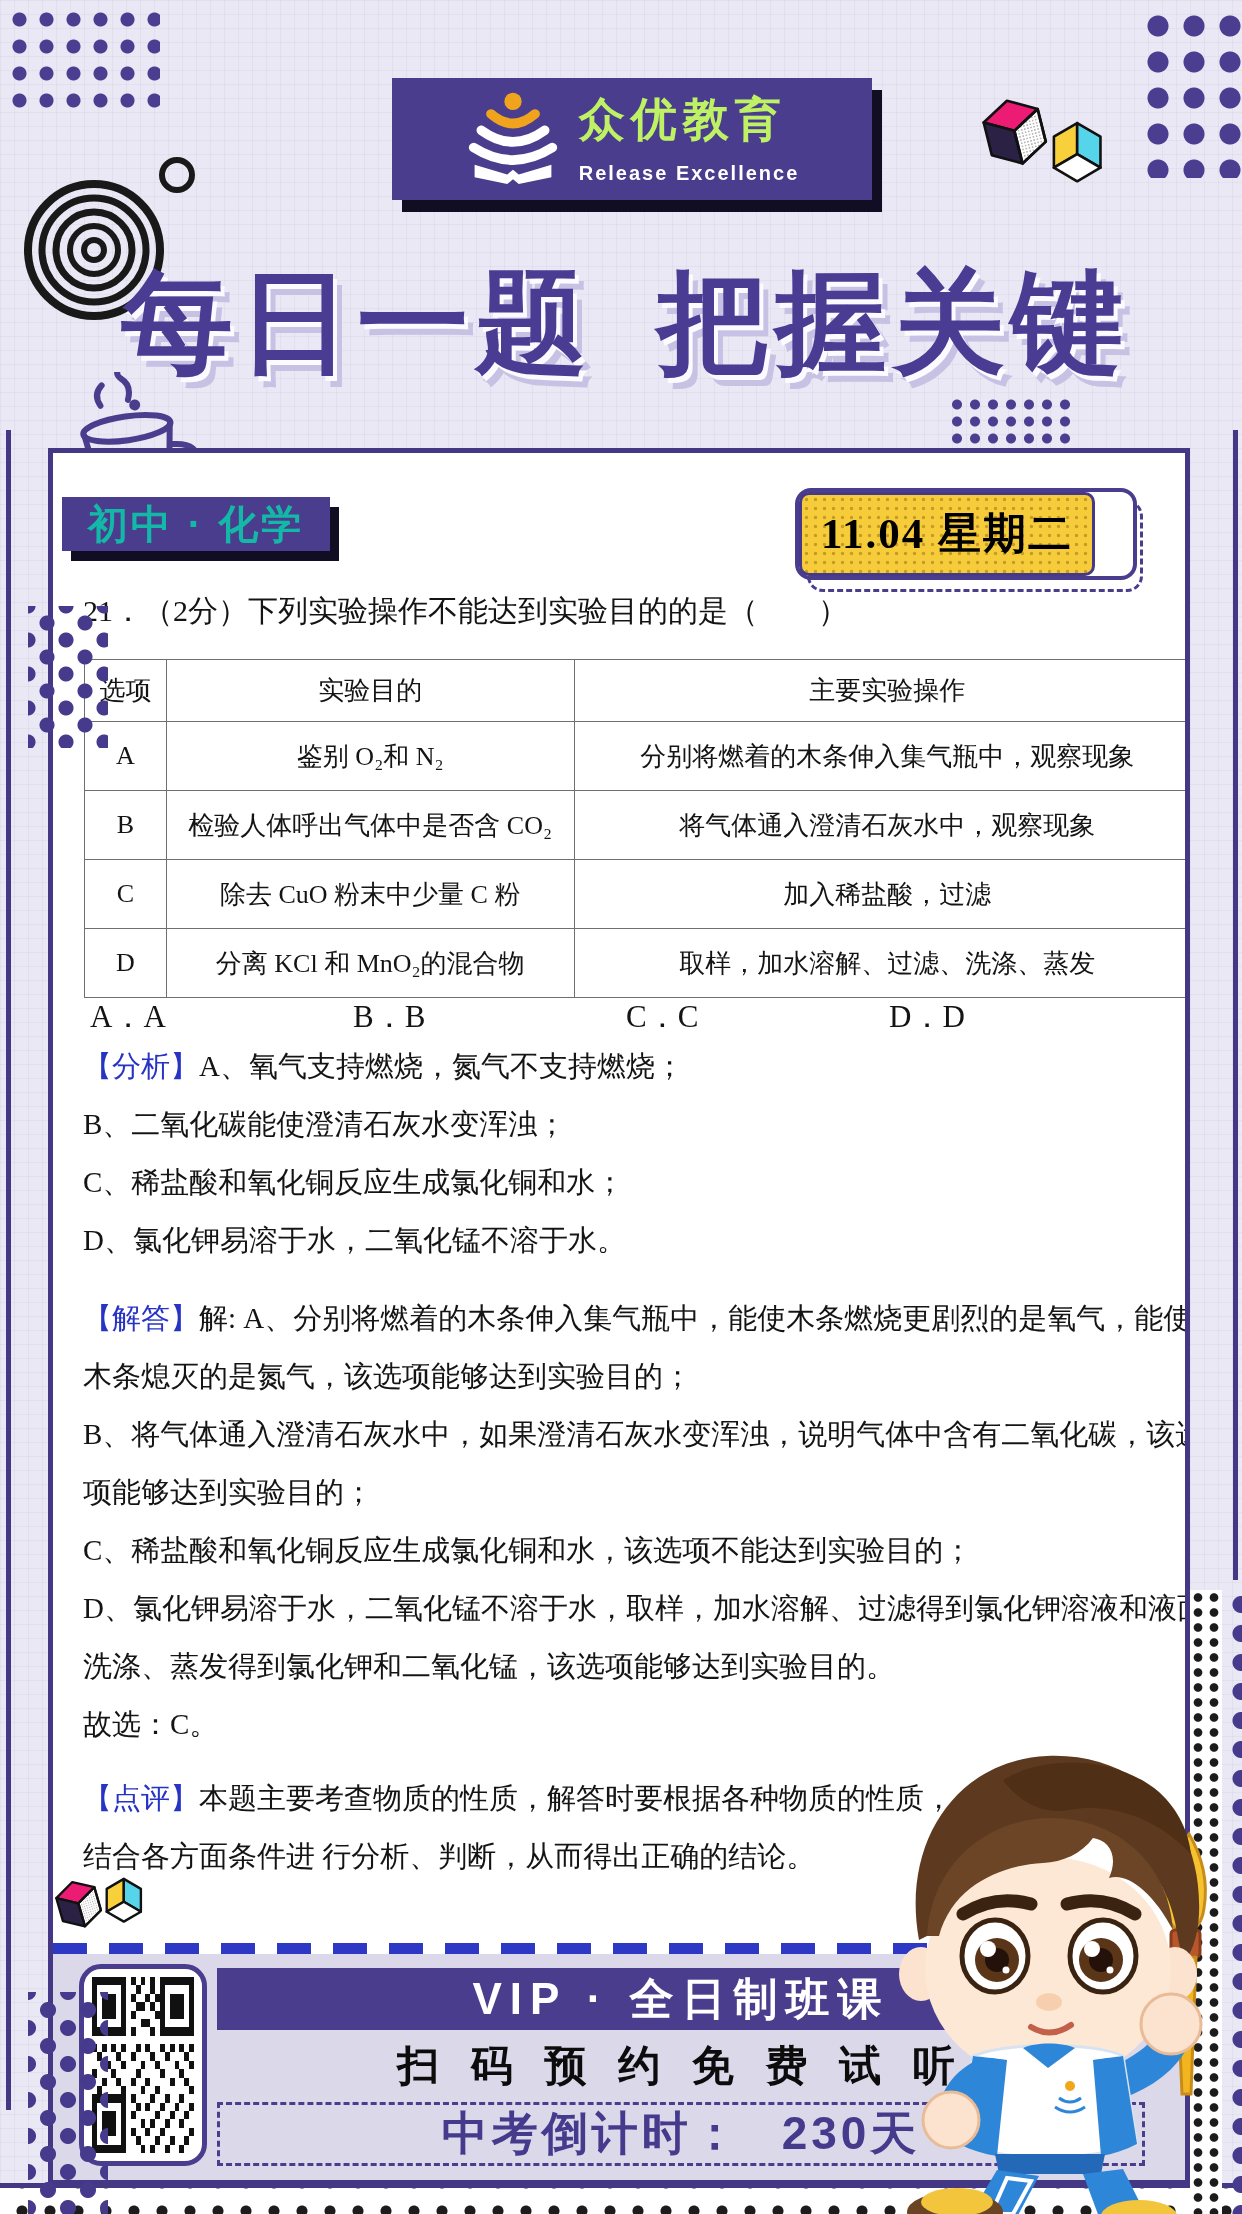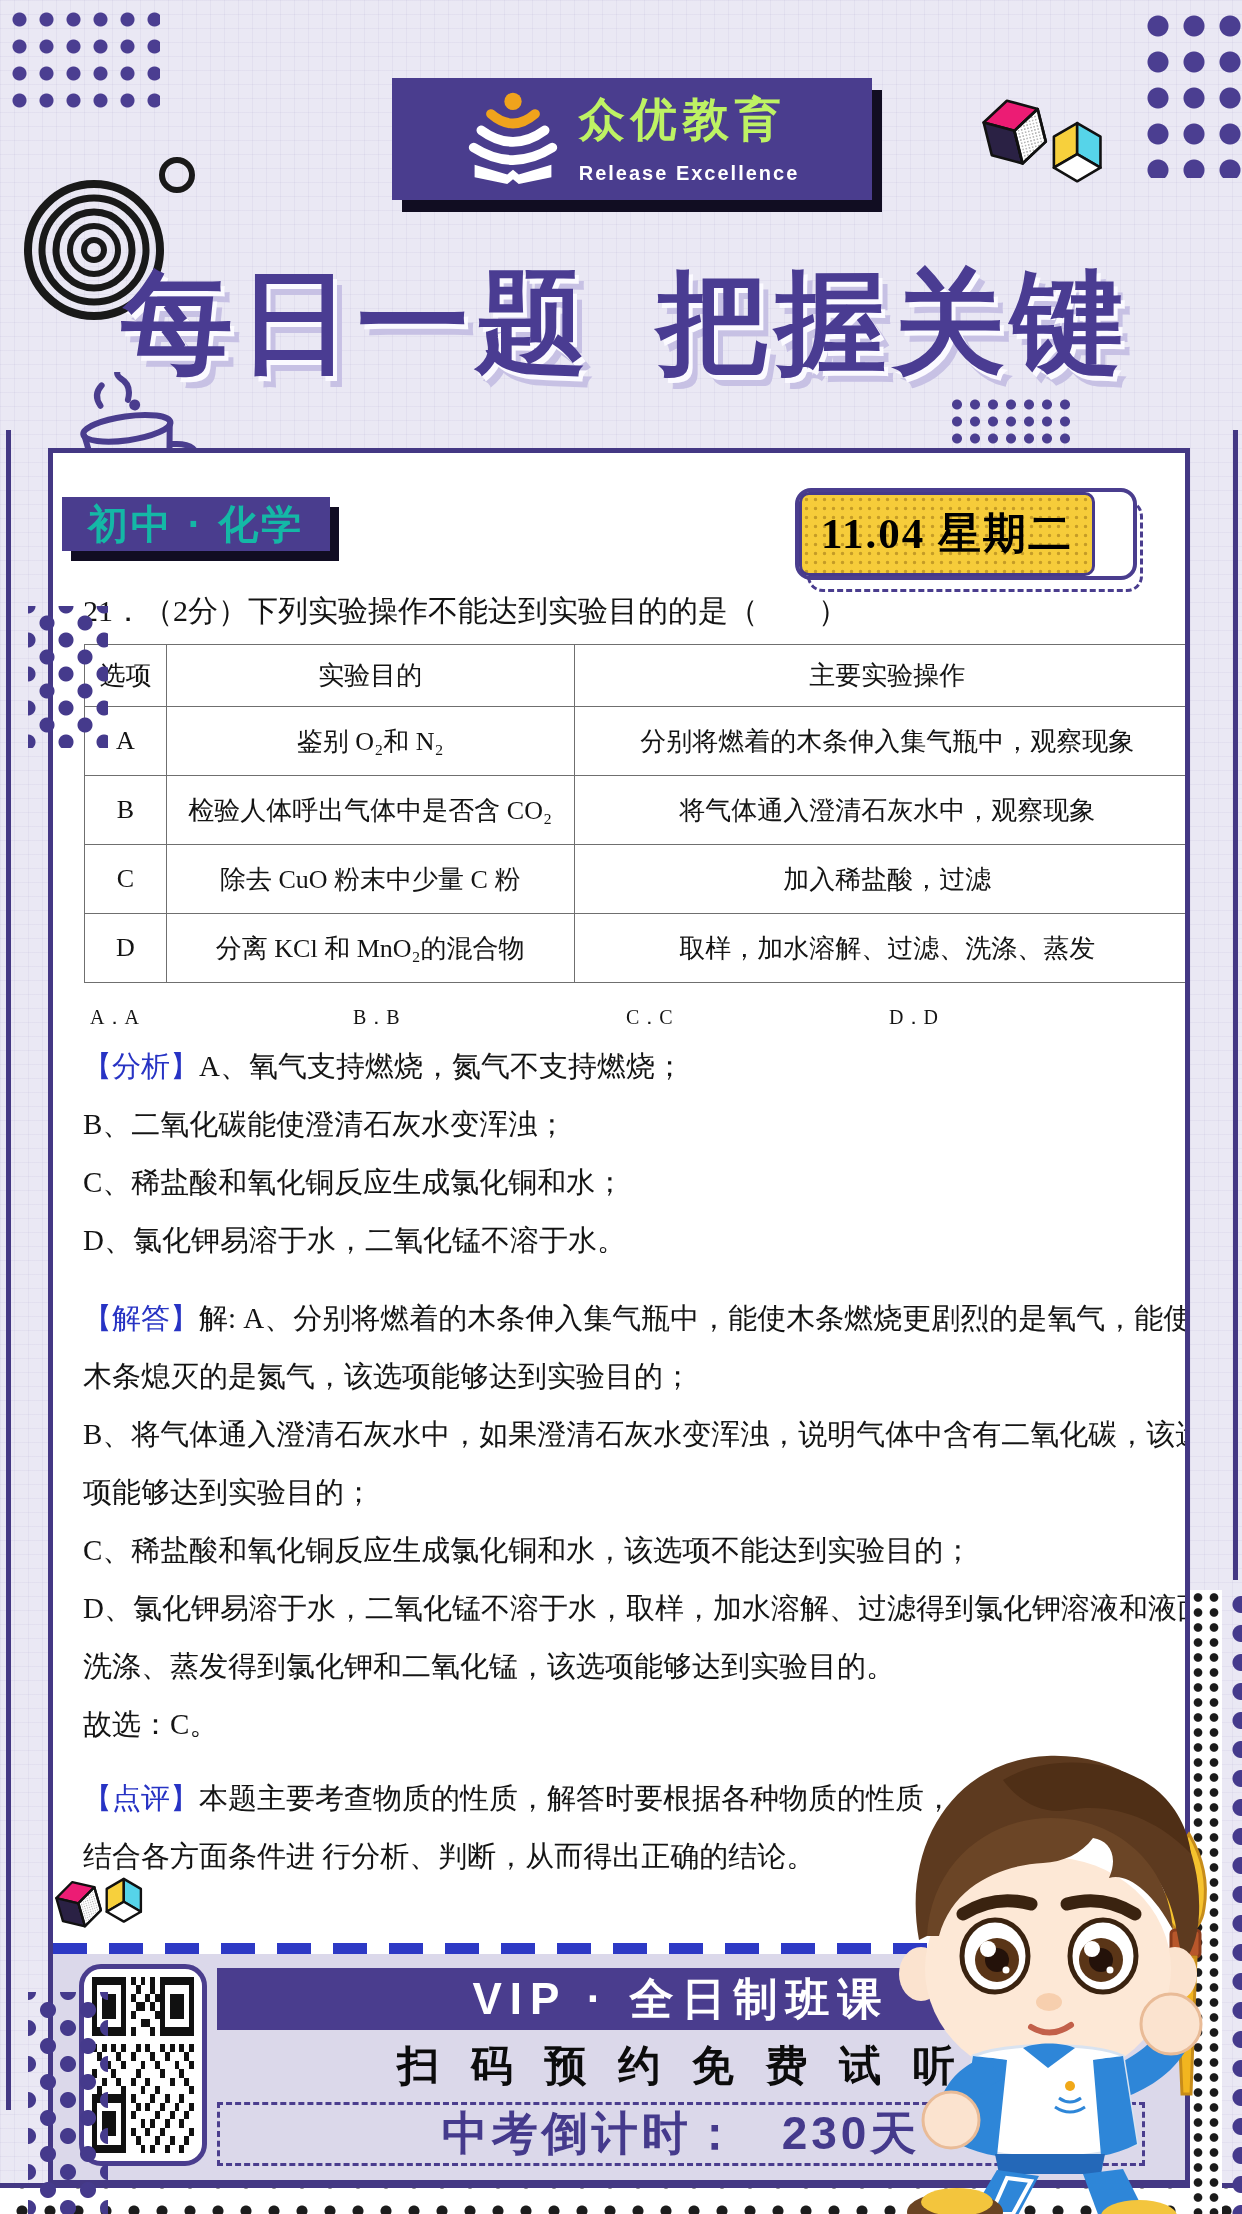--- a/index.html
+++ b/index.html
@@ -47,25 +47,25 @@
     display:flex;align-items:center;justify-content:center;color:#14b8a6;font-weight:bold;font-size:40px;letter-spacing:3px;}
   .date-wrap{left:742px;top:35px;width:304px;height:92px;}
   .date-shadow{position:absolute;left:12px;top:12px;width:330px;height:86px;border:3px dashed #4a3d8e;border-radius:16px;}
   .date-outer{position:absolute;left:0;top:0;width:334px;height:84px;background:#fff;border:4px solid #4a3d8e;border-radius:16px;}
   .date-inner{position:absolute;left:4px;top:4px;right:4px;bottom:4px;background:#f6cc3a;border:3px solid #46398a;border-radius:10px;
     background-image:radial-gradient(circle,rgba(122,84,10,.4) 1.3px,transparent 2.1px);background-size:9px 9px;
     display:flex;align-items:center;justify-content:center;
     font-family:"Liberation Serif","DejaVu Serif",serif;font-weight:bold;font-size:43px;color:#000;letter-spacing:2px;}
   .serif{font-family:"Liberation Serif","DejaVu Serif",serif;color:#141414;}
   .question{left:30px;top:138px;font-size:30px;white-space:nowrap;}
-  table.exp{position:absolute;left:31px;top:191px;width:1117px;border-collapse:collapse;
+  table.exp{position:absolute;left:31px;top:206px;width:1117px;border-collapse:collapse;
     font-family:"Liberation Serif","DejaVu Serif",serif;font-size:26px;color:#141414;}
   table.exp td,table.exp th{border:1px solid #6f6f6f;text-align:center;font-weight:normal;padding:0;}
   table.exp tr{height:69px;} table.exp tr.hd{height:62px;}
-  .choices{left:31px;top:535px;width:1037px;height:58px;font-size:20px;}
+  .choices{left:31px;top:535px;width:1037px;height:58px;font-size:31px;}
   .choices span{position:absolute;top:0;line-height:58px;}
   .tblock{left:30px;font-size:29px;}
   .tline{height:58px;line-height:58px;white-space:nowrap;}
   .lab{color:#2733c4;}
   
   .dash-sep{left:0;top:1490px;width:1132px;height:11px;
     background:repeating-linear-gradient(90deg,#2d39c5 0 34px,transparent 34px 56px);}
   .vip-area{left:0;top:1501px;width:1132px;height:226px;background:#dbd8ea;}
   .qr-box{position:absolute;left:26px;top:10px;width:128px;height:202px;background:#fff;
     border:5px solid #4a3d8e;border-radius:22px;padding:8px;box-sizing:border-box;}

